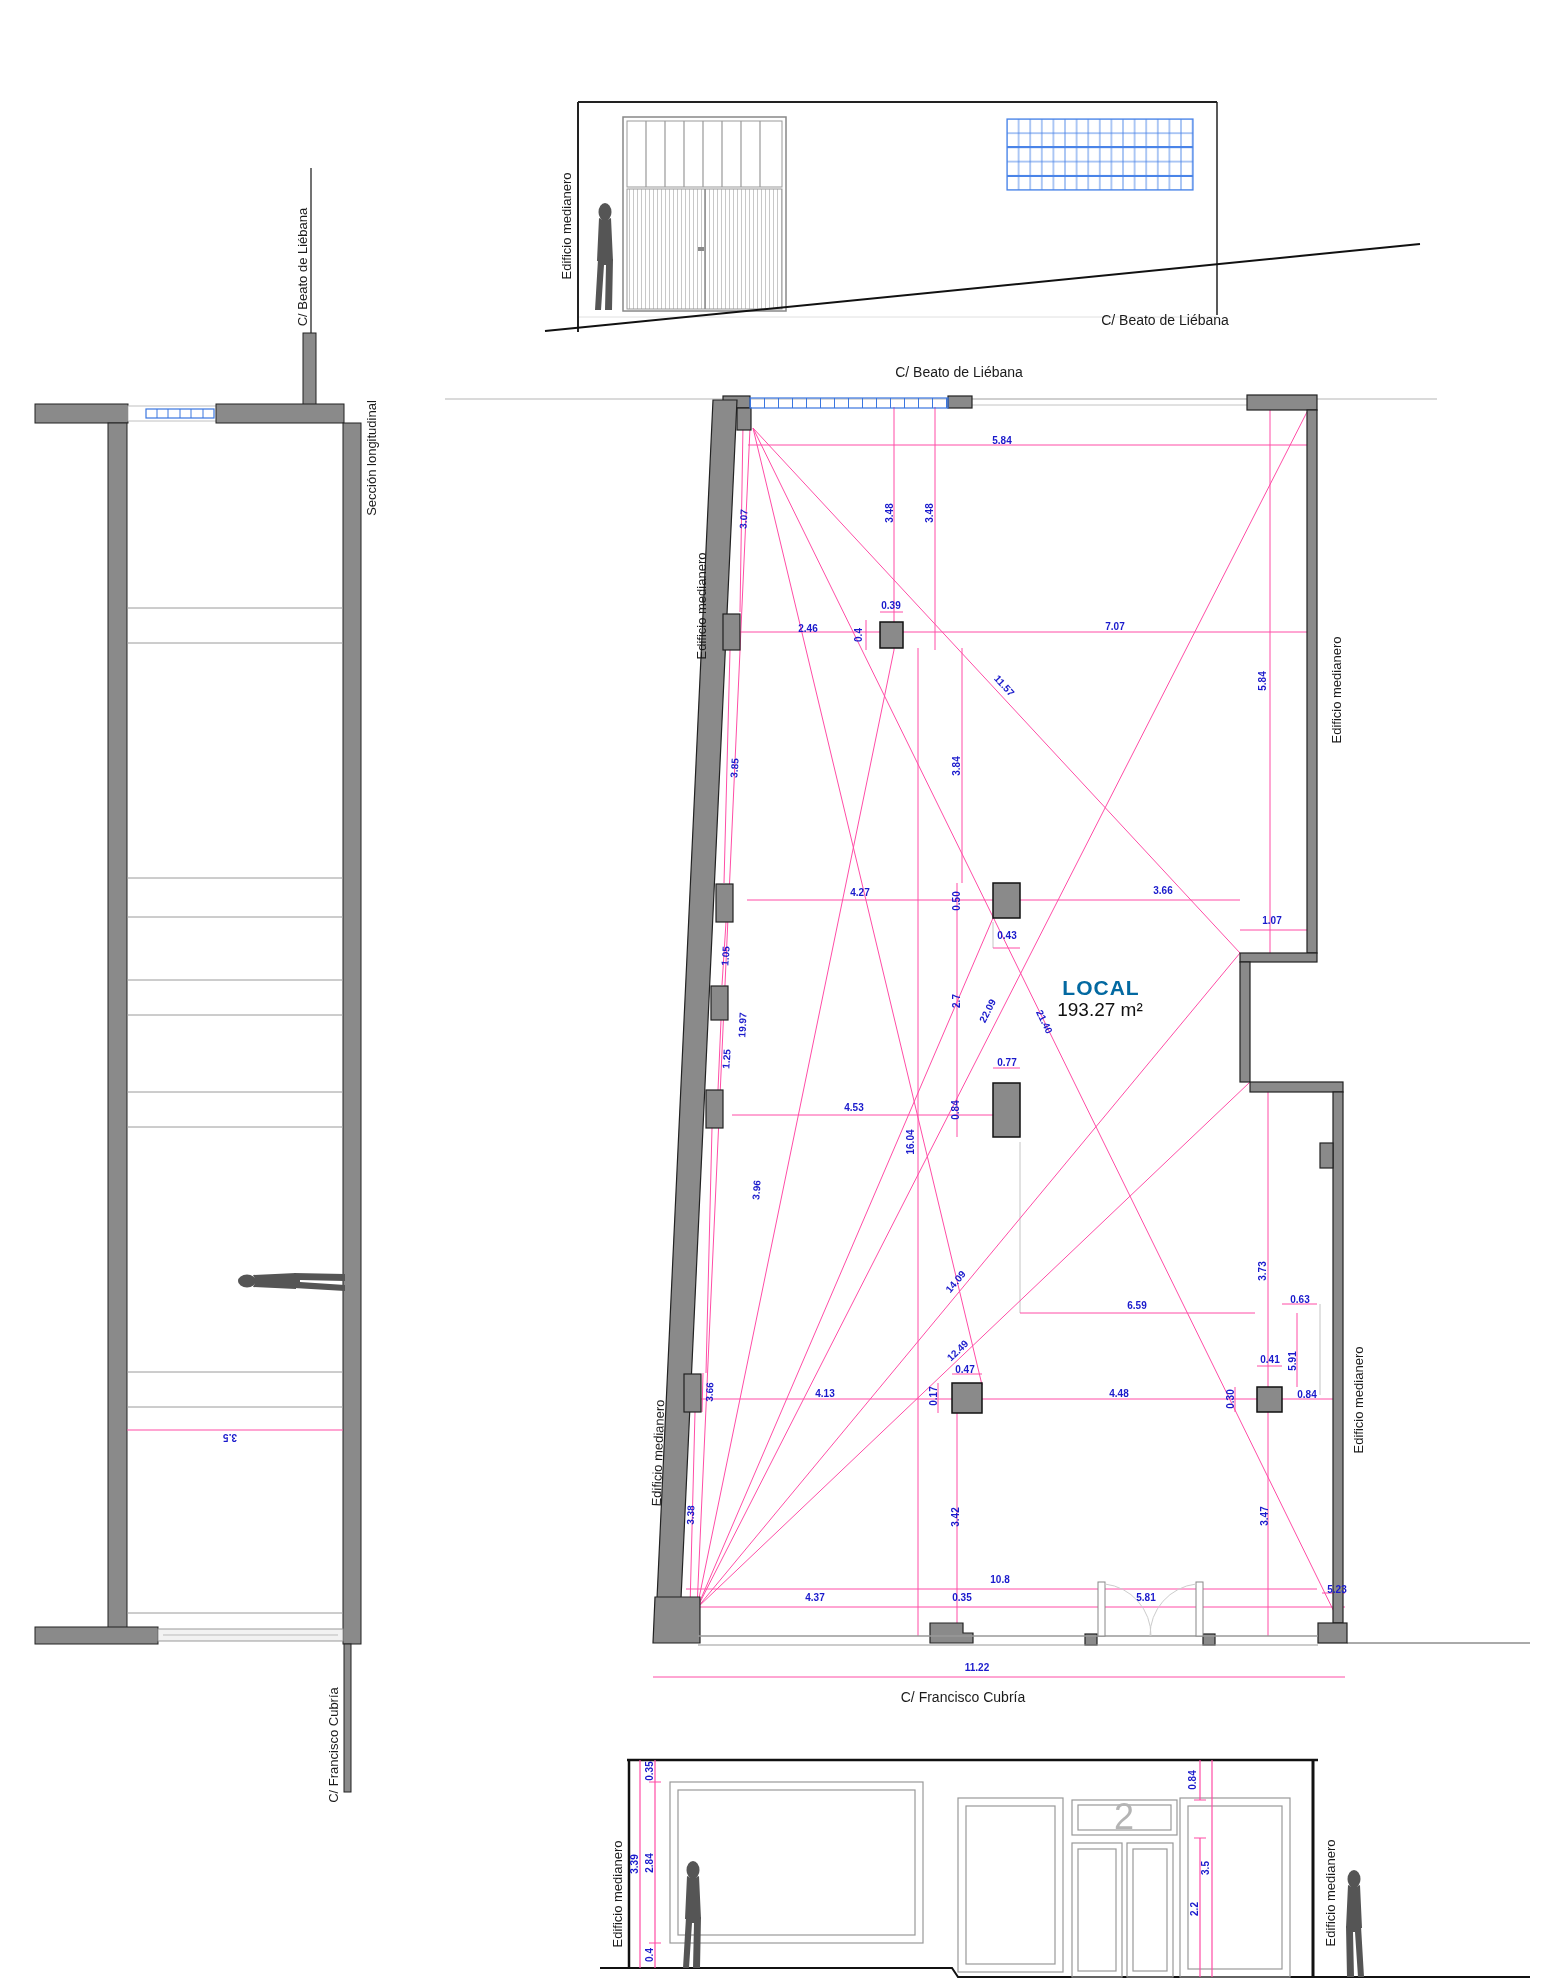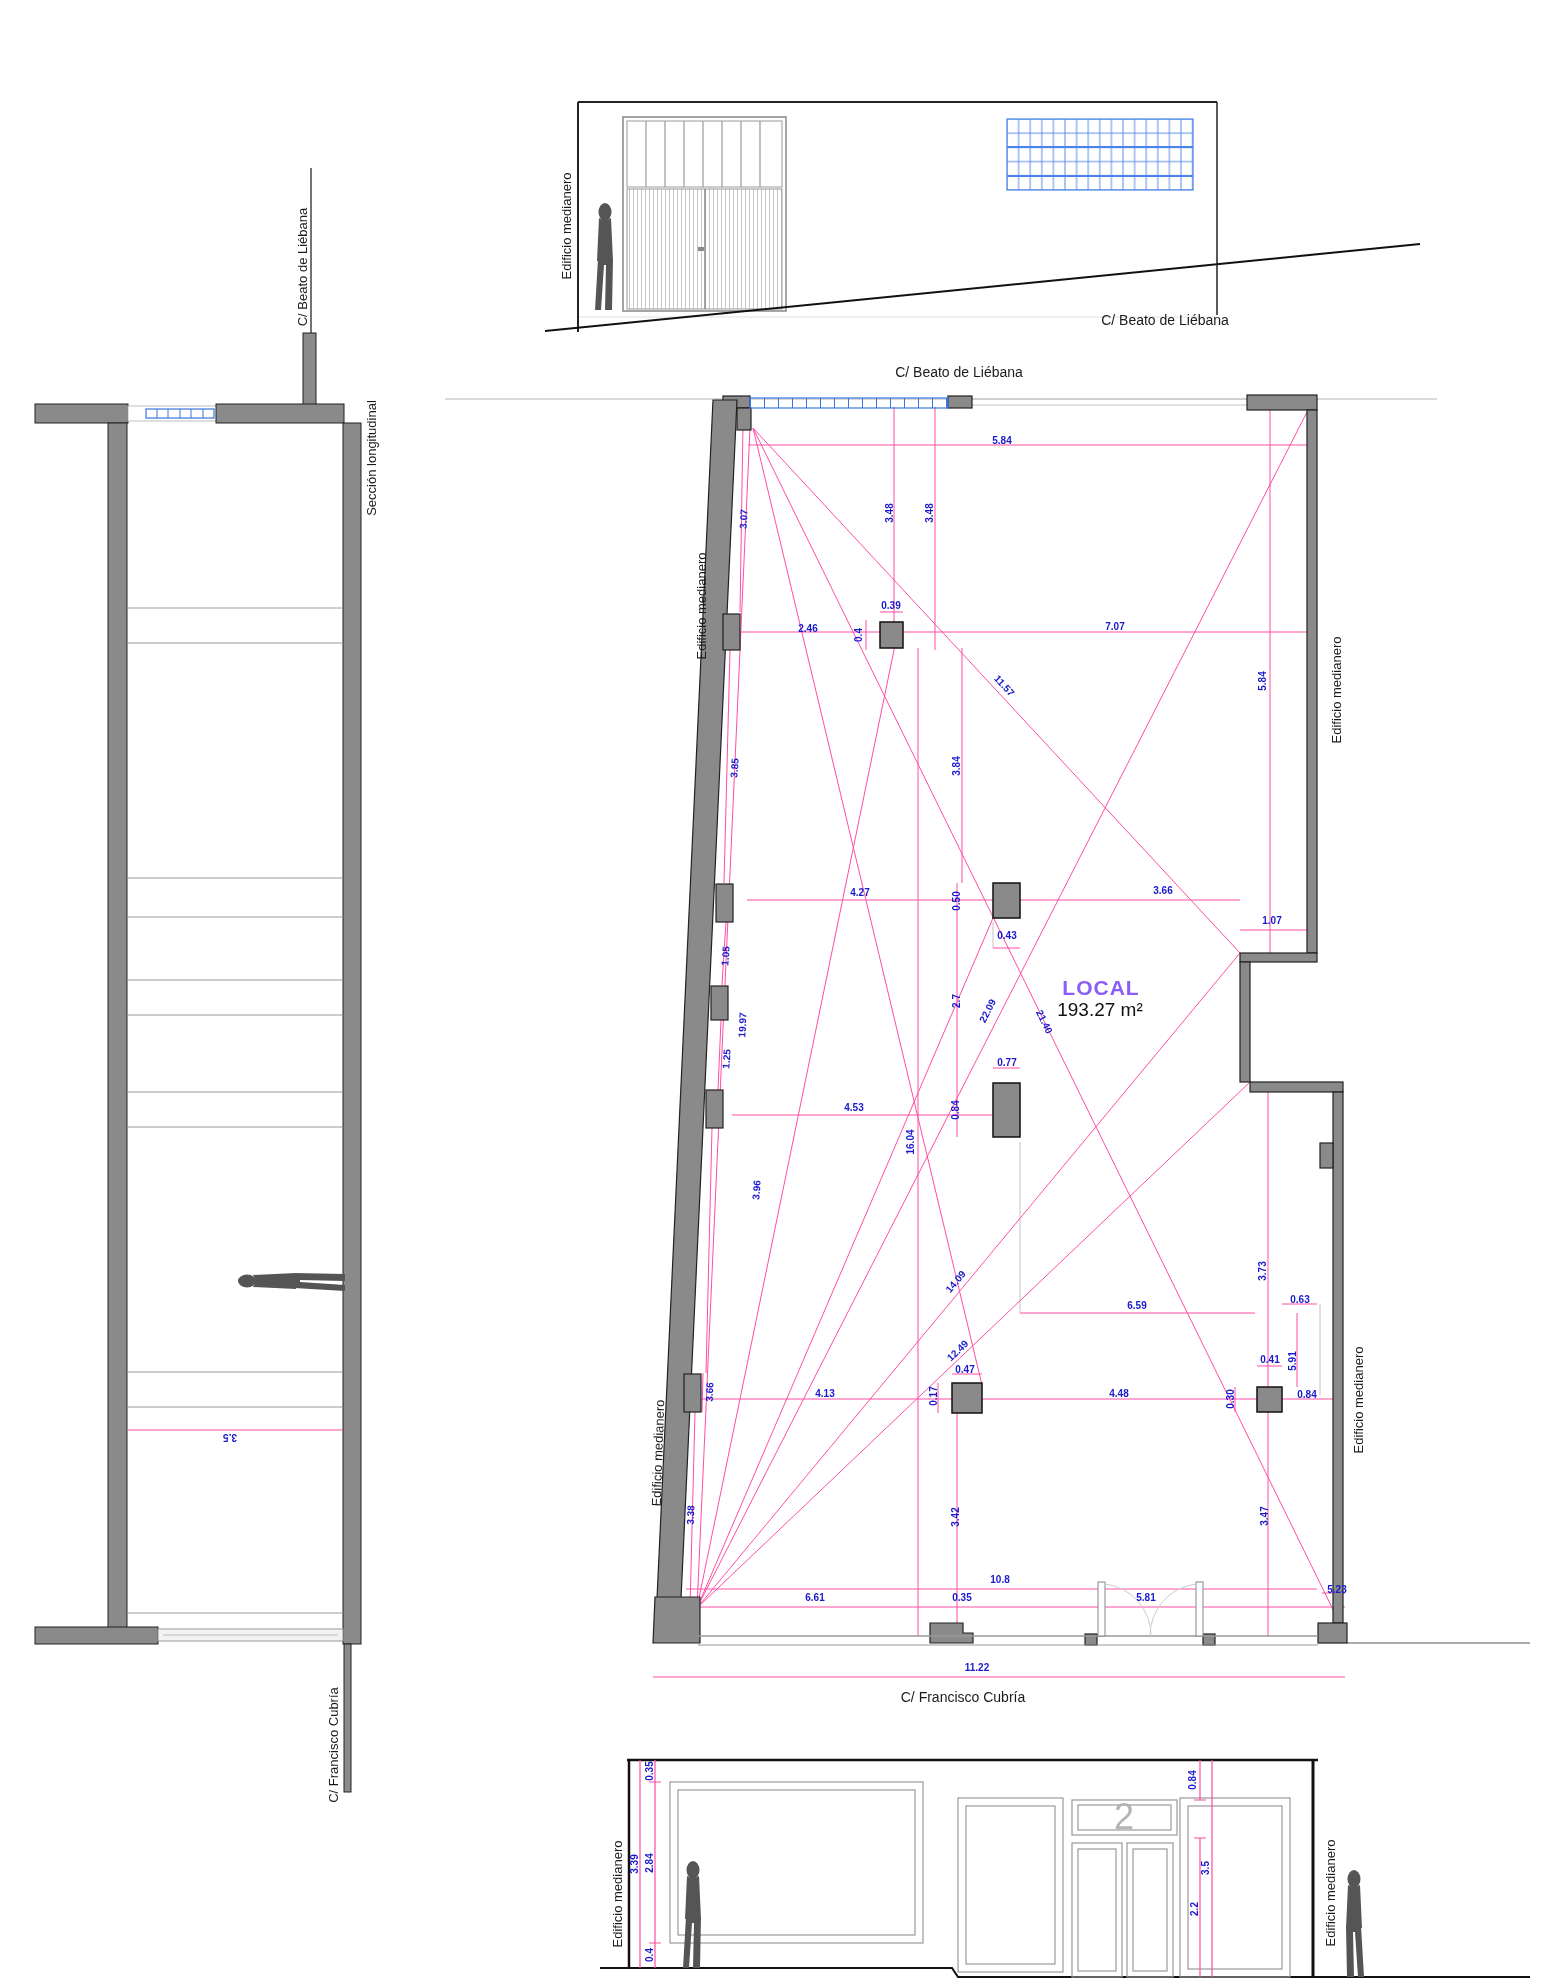--- a/index.html
+++ b/index.html
@@ -4,21 +4,21 @@
 <style>
   html,body{margin:0;padding:0;background:#ffffff;}
   .sheet{position:relative;width:1556px;height:1980px;background:#fff;
          font-family:"Liberation Sans",sans-serif;overflow:hidden;}
   svg.lines{position:absolute;left:0;top:0;}
   .dim{position:absolute;font-size:10px;font-weight:bold;color:#1a1acc;
        white-space:nowrap;line-height:1;}
   .street-lbl{position:absolute;font-size:14px;color:#1b1b1b;white-space:nowrap;
        transform:translate(-50%,-50%);line-height:1;}
   .wall-lbl{position:absolute;font-size:13px;color:#1b1b1b;white-space:nowrap;line-height:1;}
-  .room-name{position:absolute;font-size:21px;font-weight:bold;color:#8b5cf6;
+  .room-name{position:absolute;font-size:21px;font-weight:bold;color:#0369a1;
        transform:translate(-50%,-50%);letter-spacing:1px;}
   .room-area{position:absolute;font-size:19px;color:#111;transform:translate(-50%,-50%);}
   .unit-number{position:absolute;font-size:36px;color:#b4b4b4;transform:translate(-50%,-50%);}
 </style>
 </head>
 <body>
 
 <div class="sheet">
 
 <svg class="lines" width="1556" height="1980" viewBox="0 0 1556 1980">
@@ -236,21 +236,21 @@
       <span class="dim" style="left: 710px; top: 1392px; transform: translate(-50%, -50%) rotate(-88deg);">3.66</span>
       <span class="dim" style="left: 934px; top: 1396px; transform: translate(-50%, -50%) rotate(-90deg);">0.17</span>
       <span class="dim" style="left: 825px; top: 1394px; transform: translate(-50%, -50%) rotate(0deg);">4.13</span>
       <span class="dim" style="left: 1119px; top: 1394px; transform: translate(-50%, -50%) rotate(0deg);">4.48</span>
       <span class="dim" style="left: 1231px; top: 1399px; transform: translate(-50%, -50%) rotate(-90deg);">0.30</span>
       <span class="dim" style="left: 1307px; top: 1395px; transform: translate(-50%, -50%) rotate(0deg);">0.84</span>
       <span class="dim" style="left: 691px; top: 1515px; transform: translate(-50%, -50%) rotate(-88deg);">3.38</span>
       <span class="dim" style="left: 956px; top: 1517px; transform: translate(-50%, -50%) rotate(-90deg);">3.42</span>
       <span class="dim" style="left: 1265px; top: 1516px; transform: translate(-50%, -50%) rotate(-90deg);">3.47</span>
       <span class="dim" style="left: 1000px; top: 1580px; transform: translate(-50%, -50%) rotate(0deg);">10.8</span>
-      <span class="dim" style="left: 815px; top: 1598px; transform: translate(-50%, -50%) rotate(0deg);">6.61</span>
+      <span class="dim" style="left: 815px; top: 1598px; transform: translate(-50%, -50%) rotate(0deg);">4.37</span>
       <span class="dim" style="left: 962px; top: 1598px; transform: translate(-50%, -50%) rotate(0deg);">0.35</span>
       <span class="dim" style="left: 1146px; top: 1598px; transform: translate(-50%, -50%) rotate(0deg);">5.81</span>
       <span class="dim" style="left: 1337px; top: 1590px; transform: translate(-50%, -50%) rotate(0deg);">5.23</span>
       <span class="dim" style="left: 977px; top: 1668px; transform: translate(-50%, -50%) rotate(0deg);">11.22</span>
       <span class="dim" style="left: 230px; top: 1437px; transform: translate(-50%, -50%) rotate(180deg);">3.5</span>
       <span class="dim" style="left: 650px; top: 1771px; transform: translate(-50%, -50%) rotate(-90deg);">0.35</span>
       <span class="dim" style="left: 635px; top: 1864px; transform: translate(-50%, -50%) rotate(-90deg);">3.39</span>
       <span class="dim" style="left: 650px; top: 1863px; transform: translate(-50%, -50%) rotate(-90deg);">2.84</span>
       <span class="dim" style="left: 650px; top: 1955px; transform: translate(-50%, -50%) rotate(-90deg);">0.4</span>
       <span class="dim" style="left: 1193px; top: 1780px; transform: translate(-50%, -50%) rotate(-90deg);">0.84</span>

